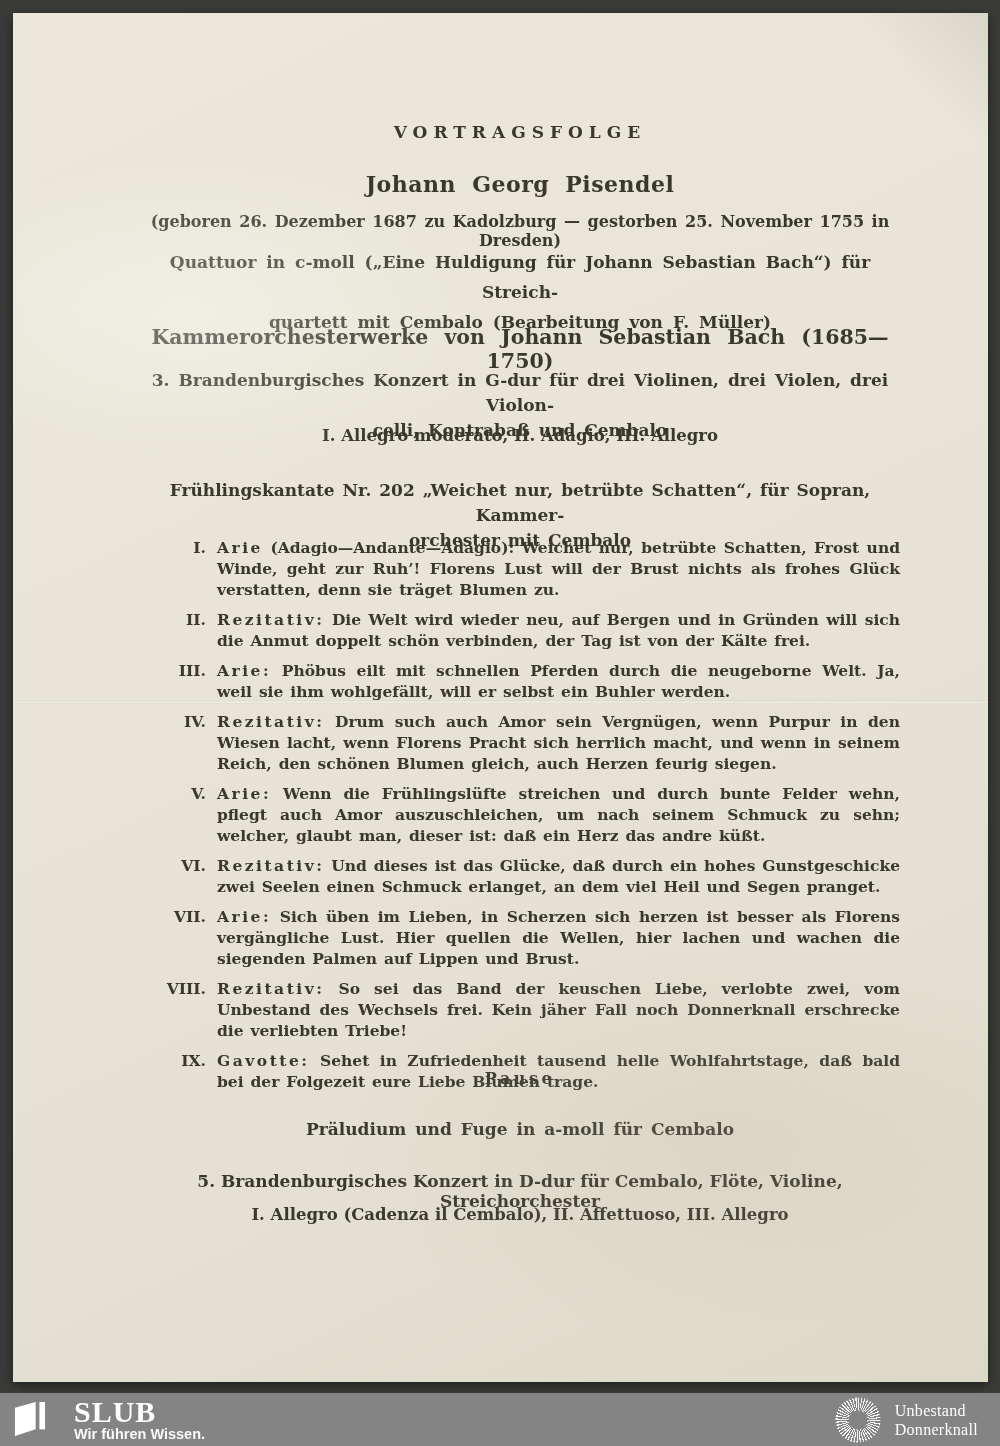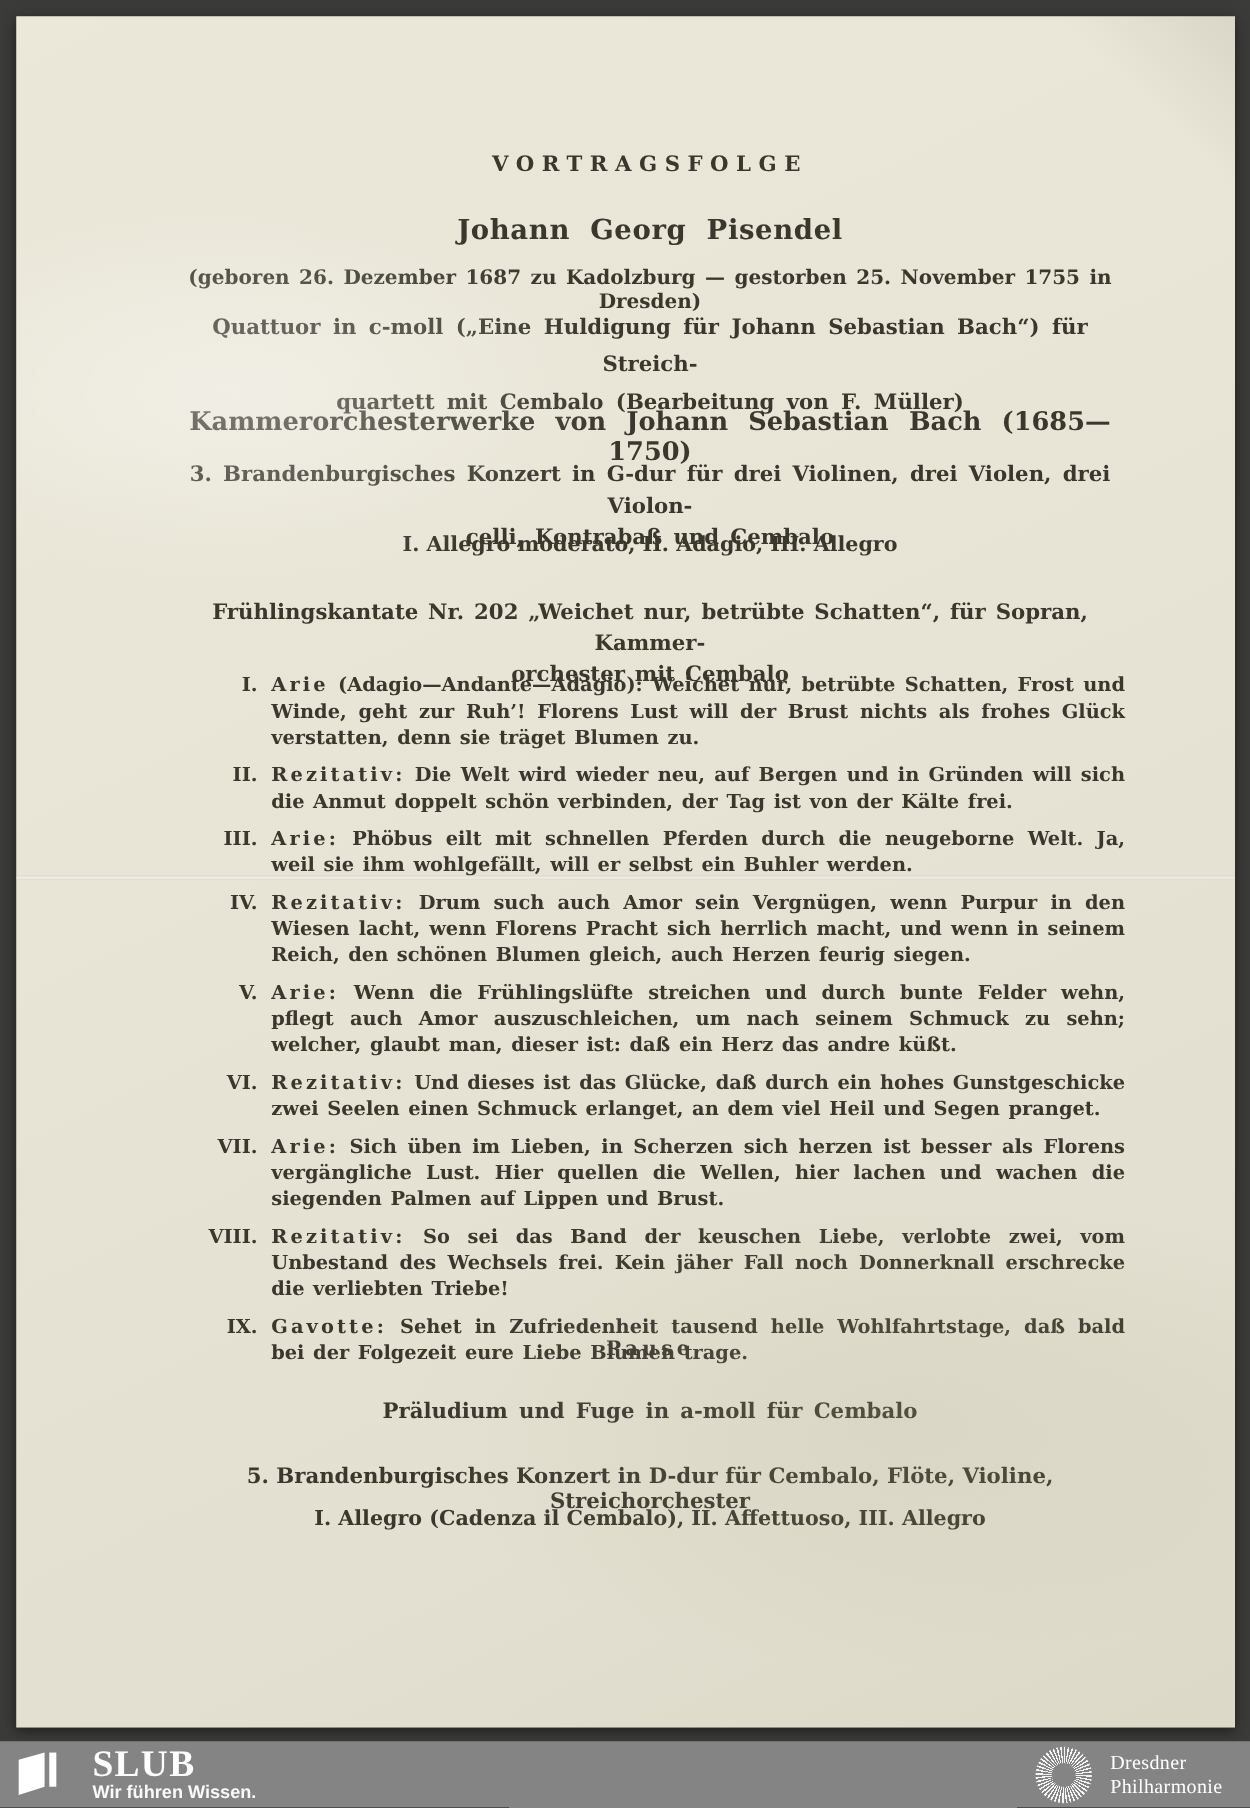--- a/index.html
+++ b/index.html
@@ -175,17 +175,17 @@
       <rect x="27" y="1" width="6" height="29" fill="#ffffff"></rect>
     </svg>
     <div>
       <div class="slub-word">SLUB</div>
       <div class="slub-tag">Wir führen Wissen.</div>
     </div>
   </div>
   <div class="dp">
     <div class="sunburst"></div>
     <div class="dp-text">
-      <div>Dresdner</div>
-      <div>Philharmonie</div>
+      <div>Unbestand</div>
+      <div>Donnerknall</div>
     </div>
   </div>
 </div>
 
 </body></html>

